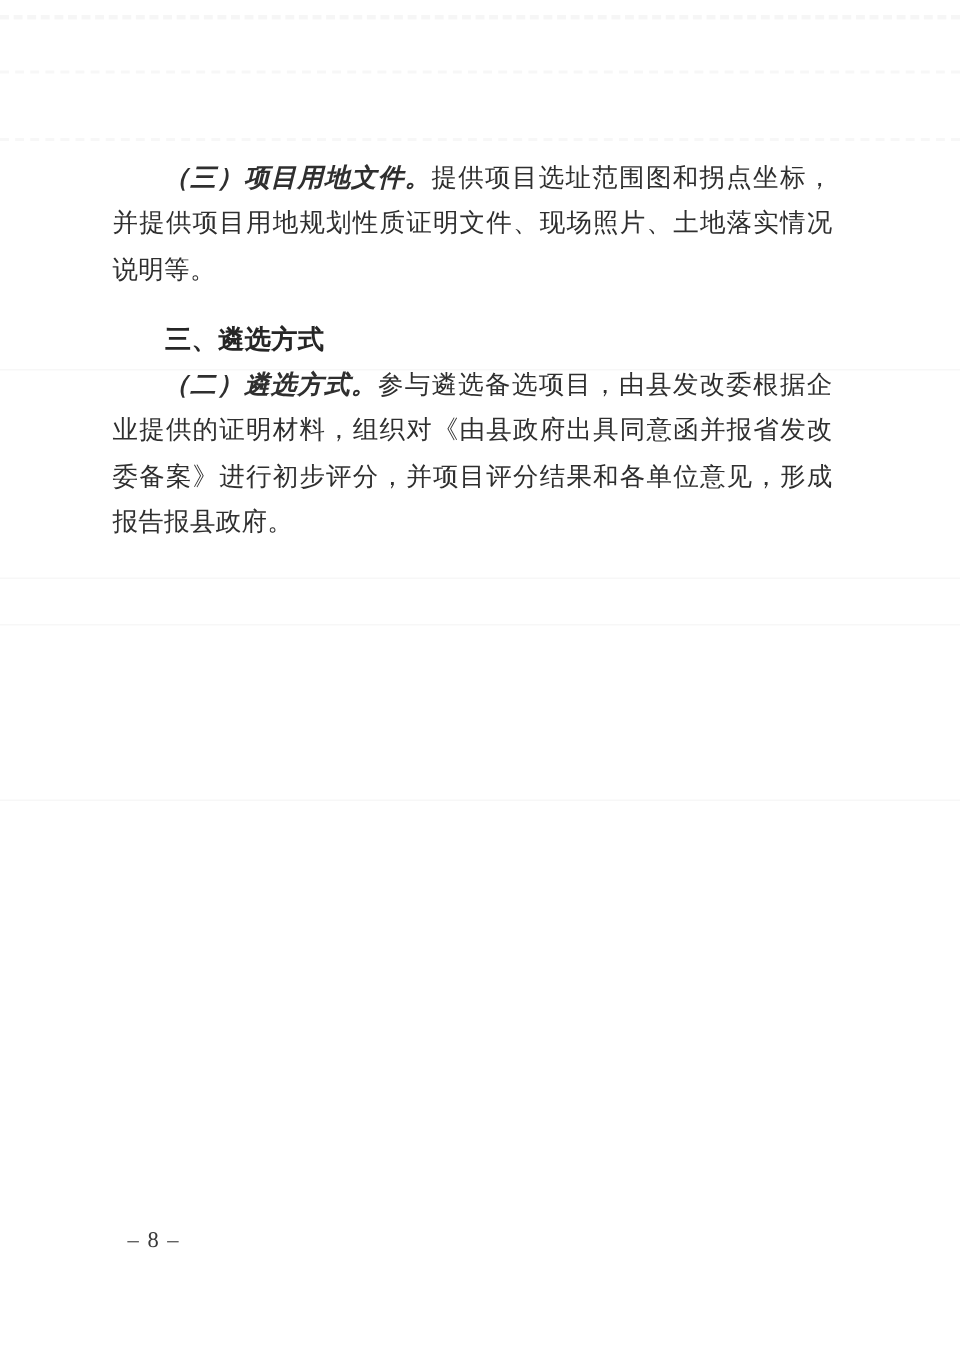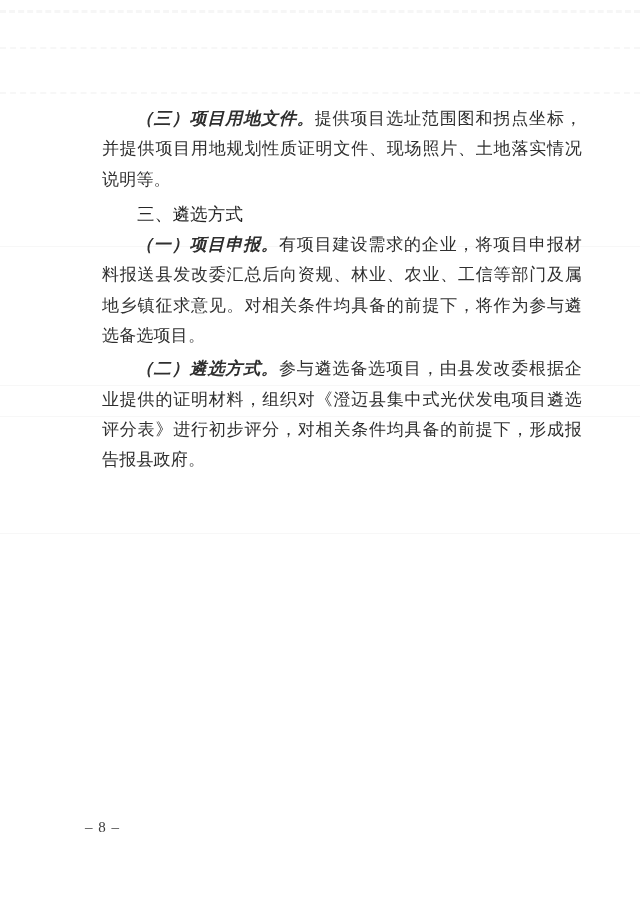--- a/index.html
+++ b/index.html
@@ -23,44 +23,44 @@
     right: 0;
     height: 0;
     pointer-events: none;
   }
   .artifact.dashes   { border-top: 3px dashed rgba(0,0,0,0.035); }
   .artifact.dots     { border-top: 2px dashed rgba(0,0,0,0.030); }
   .artifact.hairline { border-top: 1px solid  rgba(0,0,0,0.030); }
 
   #document-body {
     position: absolute;
-    left: 102px;
+    left: 75px;
     top: 104px;
     width: 480px;
     font-size: 17px;
     line-height: 30.3px;
     letter-spacing: 0.2px;
   }
   .para {
     margin: 0 0 3px 0;
     text-indent: 2em;
     text-align: justify;
     text-justify: inter-ideograph;
   }
   .lead {
     font-style: italic;
     font-weight: 600;
   }
   .doc-heading {
     font-family: "Liberation Sans", "DejaVu Sans", sans-serif;
-    font-weight: 400;
+    font-weight: 700;
     font-size: 17.5px;
     line-height: 30.3px;
     text-indent: 2em;
-    margin: 4px 0 1px 0;
+    margin: 16px 0 1px 0;
     color: #262626;
   }
   #page-footer {
     position: absolute;
     left: 85px;
     top: 818px;
     font-size: 15px;
     line-height: 18px;
     color: #3a3a3a;
     letter-spacing: 1px;
@@ -75,21 +75,20 @@
   <div class="artifact dots" style="top: 47px;"></div>
   <div class="artifact dots" style="top: 92px;"></div>
   <div class="artifact hairline" style="top: 246px;"></div>
   <div class="artifact hairline" style="top: 385px;"></div>
   <div class="artifact hairline" style="top: 416px;"></div>
   <div class="artifact hairline" style="top: 533px;"></div>
 
   <main id="document-body">
       <p class="para"><span class="lead">（三）项目用地文件。</span><span class="body-text">提供项目选址范围图和拐点坐标，并提供项目用地规划性质证明文件、现场照片、土地落实情况说明等。</span></p>
       <h2 class="doc-heading">三、遴选方式</h2>
-      <p class="para"><span class="lead">（一）项目申报。</span><span class="body-text">有项目建设需求的企业，将项目申报材料报送县发改委汇总后向资规、林业、农业、工信等部门及属地乡镇征求意见。对相关条件均具备的前提下，将作为参与遴选备选项目。</span></p>
-      <p class="para"><span class="lead">（二）遴选方式。</span><span class="body-text">参与遴选备选项目，由县发改委根据企业提供的证明材料，组织对《澄迈县集中式光伏发电项目遴选评分表》进行初步评分，对相关条件均具备的前提下，形成报告报县政府。</span></p>
+      <p class="para"><span class="lead">（二）遴选方式。</span><span class="body-text">参与遴选备选项目，由县发改委根据企业提供的证明材料，组织对《由县政府出具同意函并报省发改委备案》进行初步评分，并项目评分结果和各单位意见，形成报告报县政府。</span></p>
     </main>
 
   <footer id="page-footer">
     <span>– 8 –</span>
   </footer>
 
 </div>
 
 </body></html>

